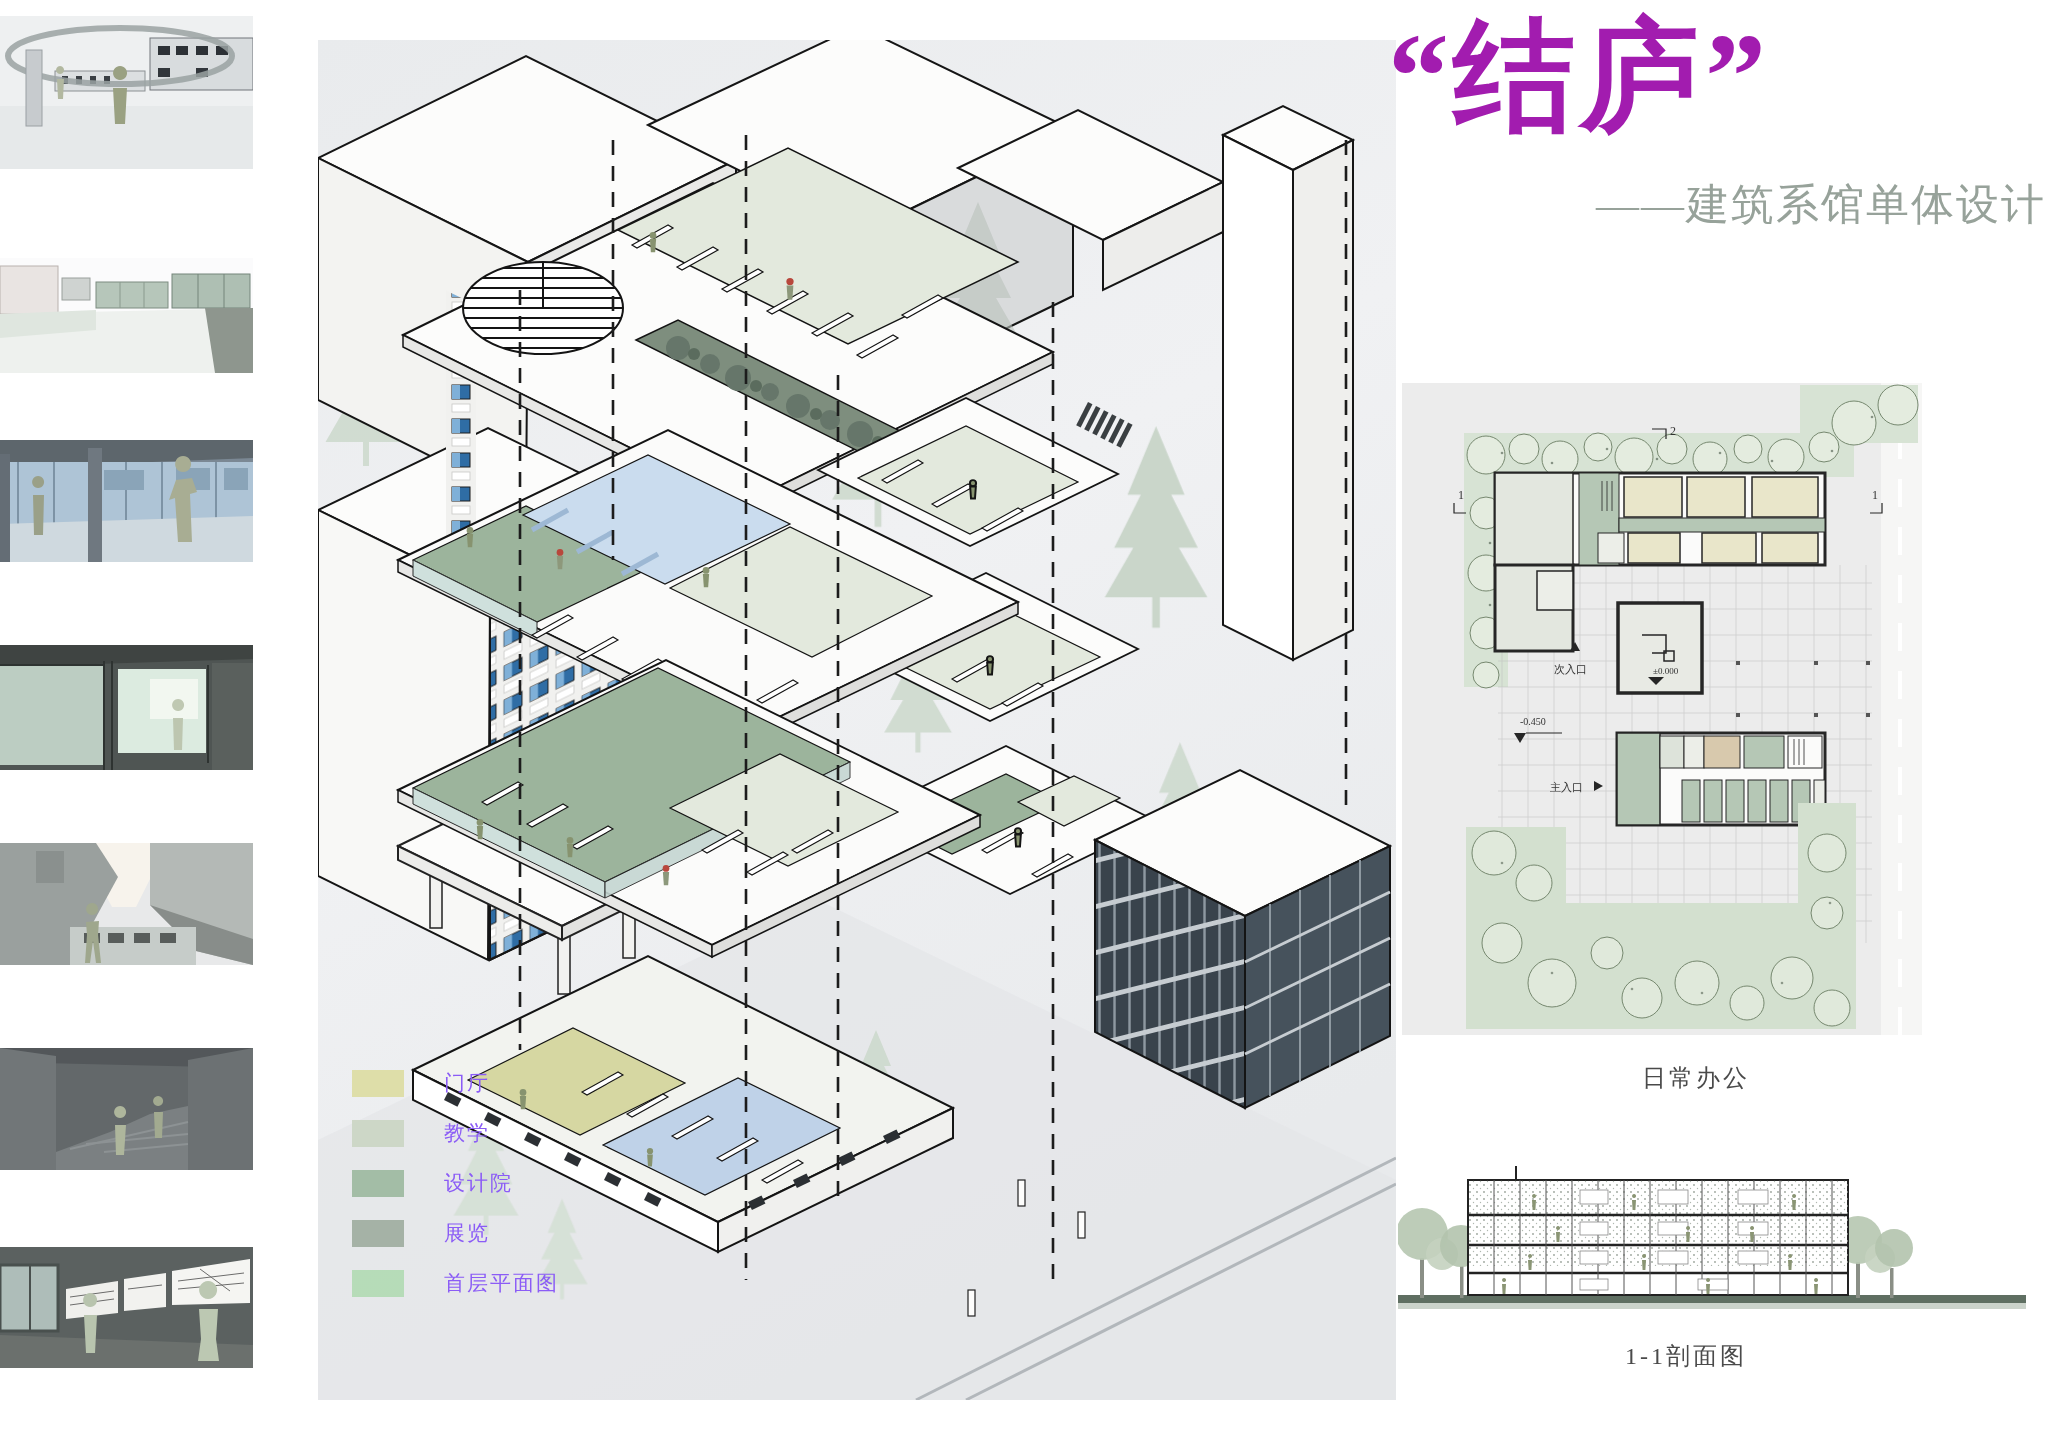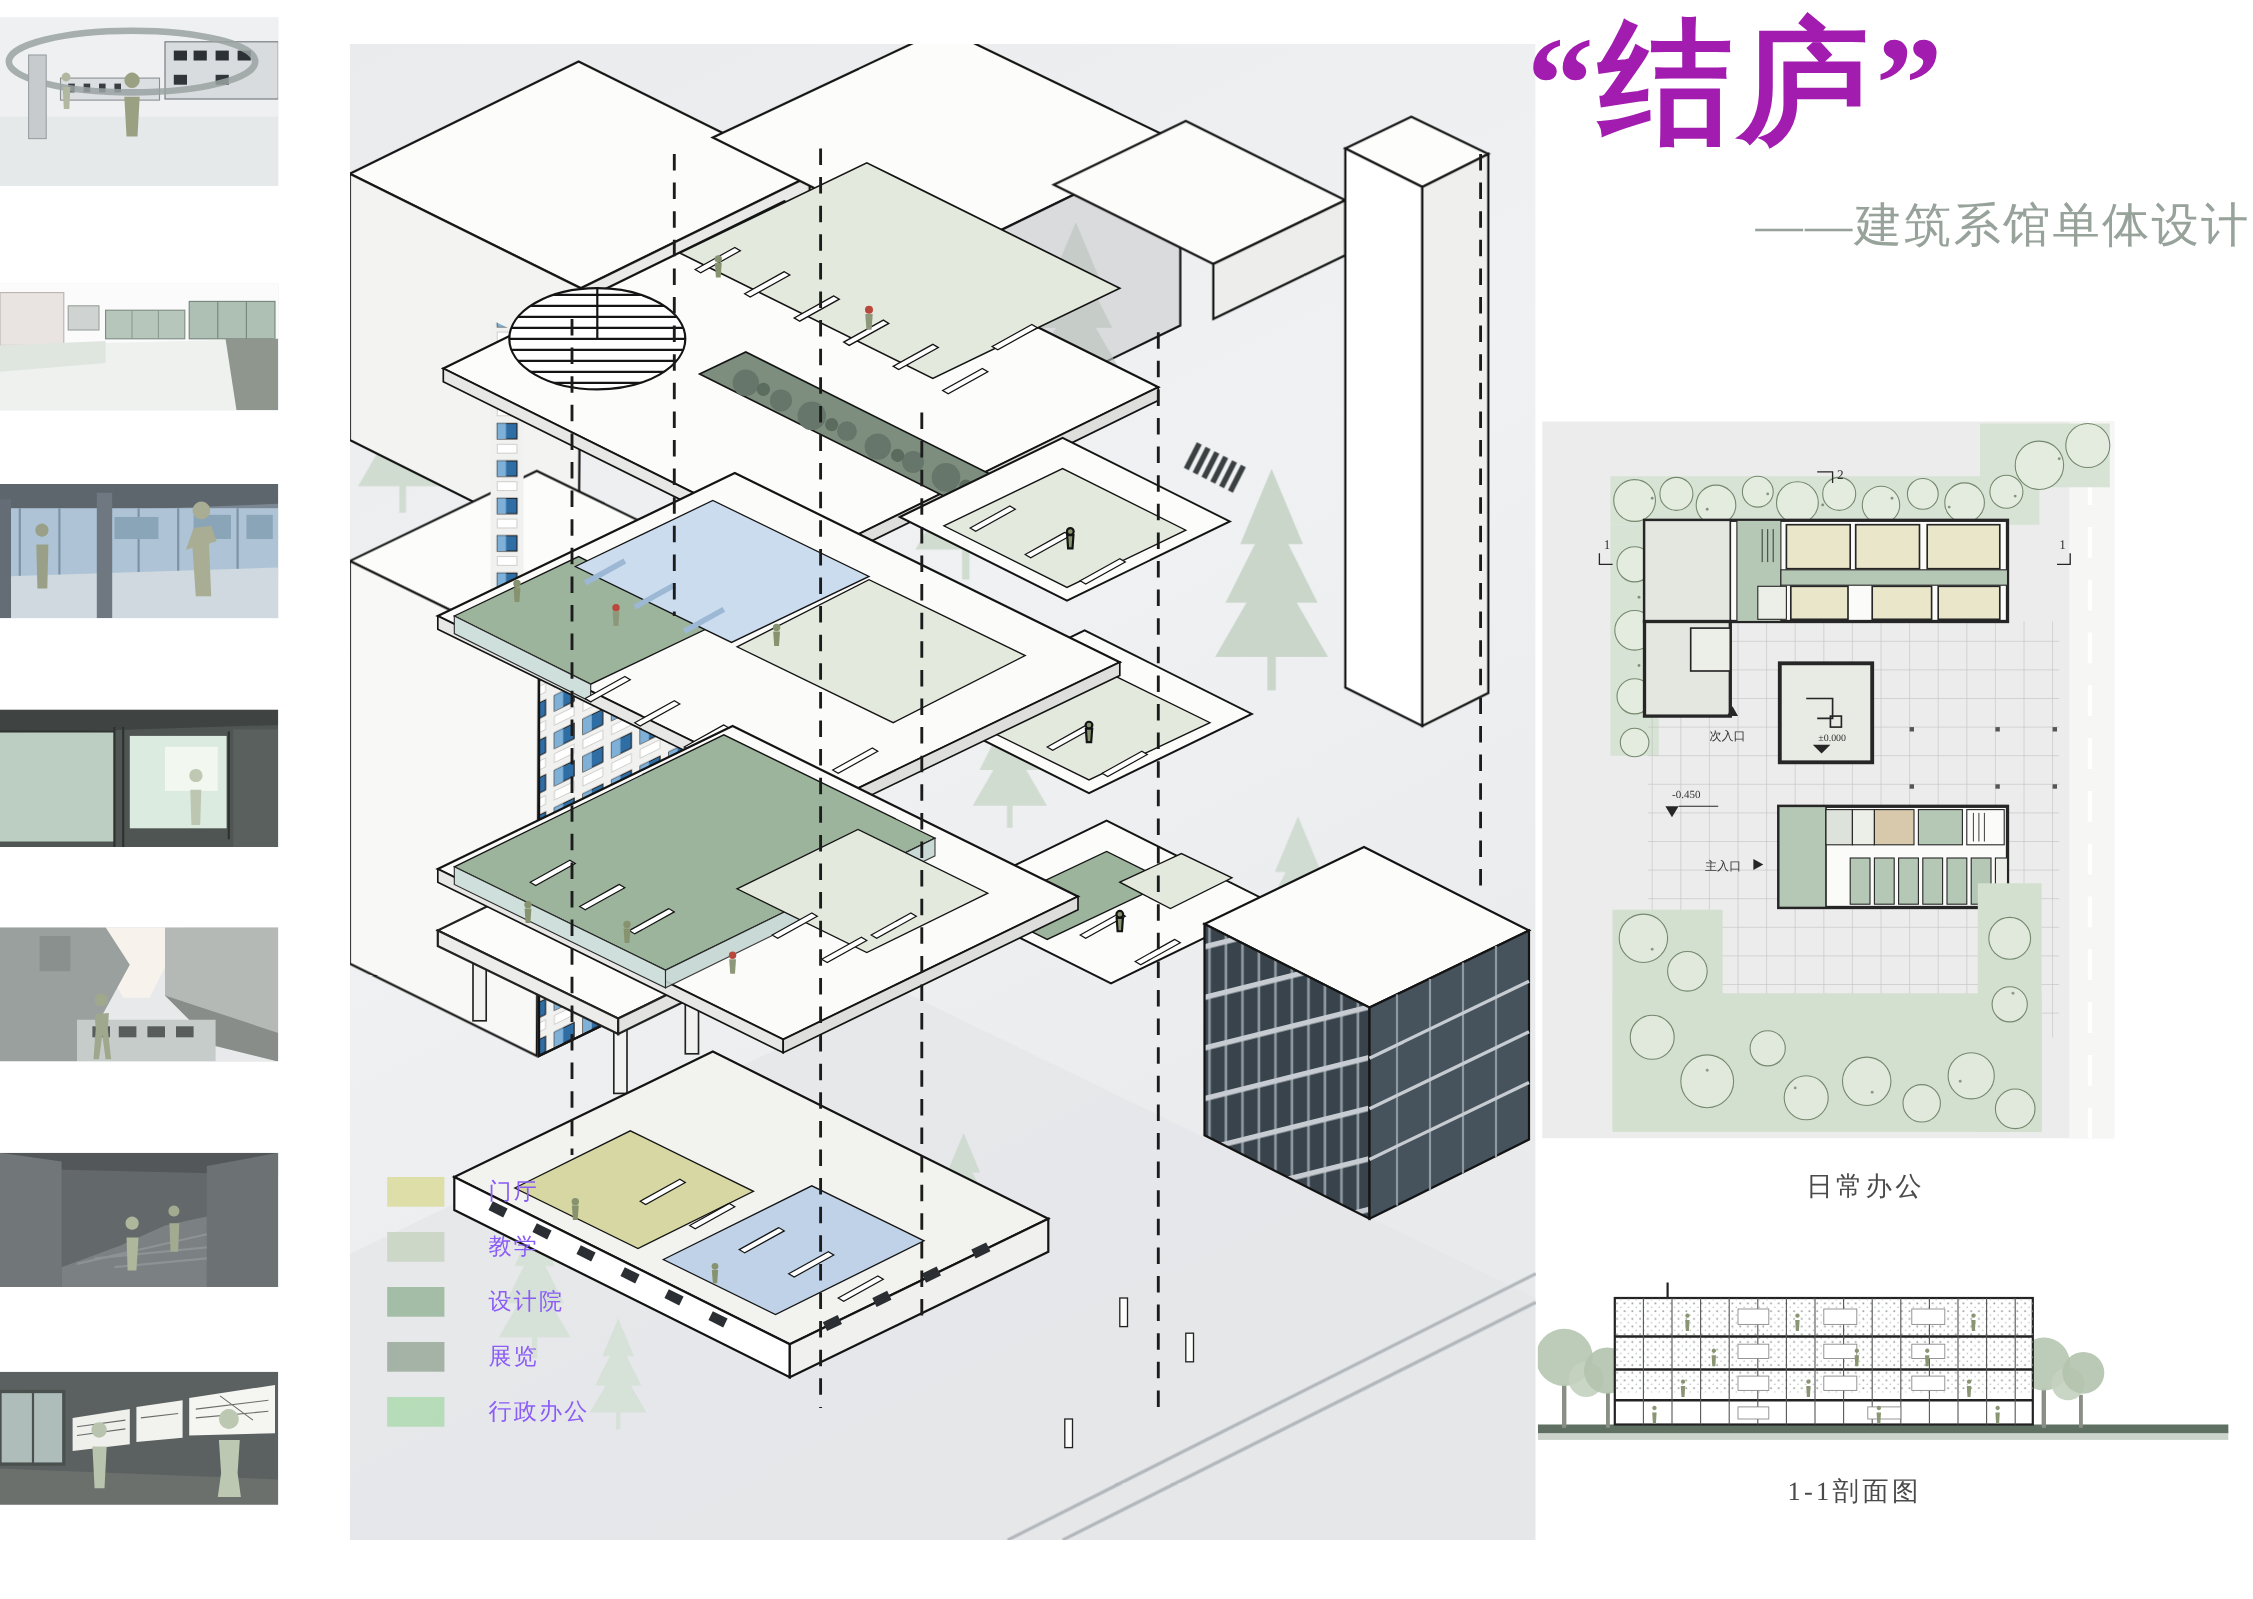--- a/index.html
+++ b/index.html
@@ -478,21 +478,21 @@
   <div class="legend-row">
     <span class="sw sw3"></span>
     <span class="lb">设计院</span>
   </div>
   <div class="legend-row">
     <span class="sw sw4"></span>
     <span class="lb">展览</span>
   </div>
   <div class="legend-row">
     <span class="sw sw5"></span>
-    <span class="lb">行政办公</span>
+    <span class="lb">首层平面图</span>
   </div>
 </div>
 
 <div id="title">“结庐”</div>
 <div id="subtitle">——建筑系馆单体设计</div>
 
 <div id="plan-box">
 <svg viewBox="0 0 558 652" width="558" height="652">
   <rect width="520" height="652" fill="#ececec"></rect>
   <rect x="479" width="41" height="652" fill="#f6f6f5"></rect>

